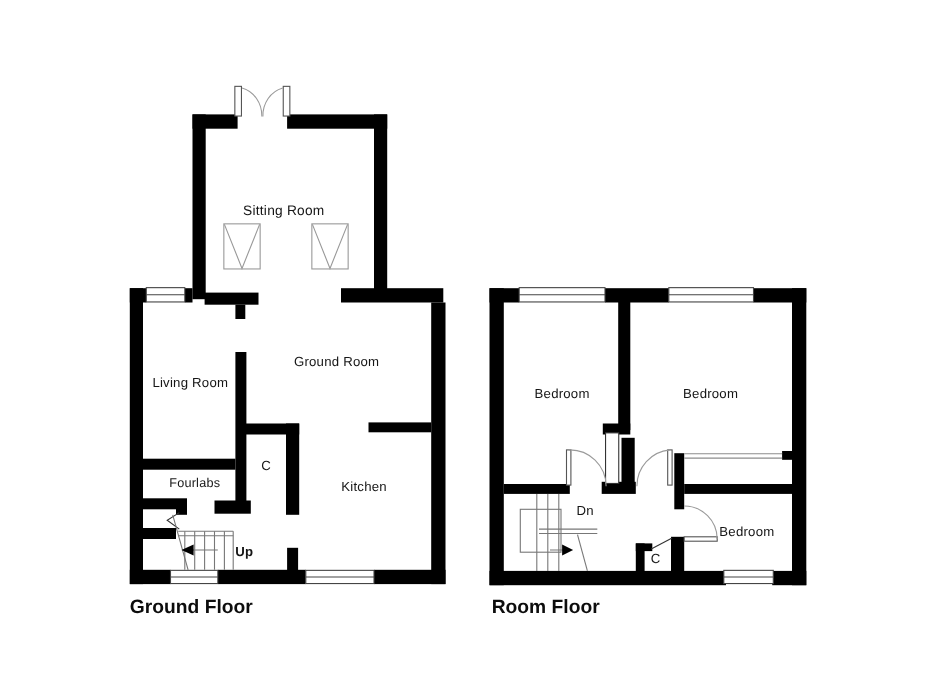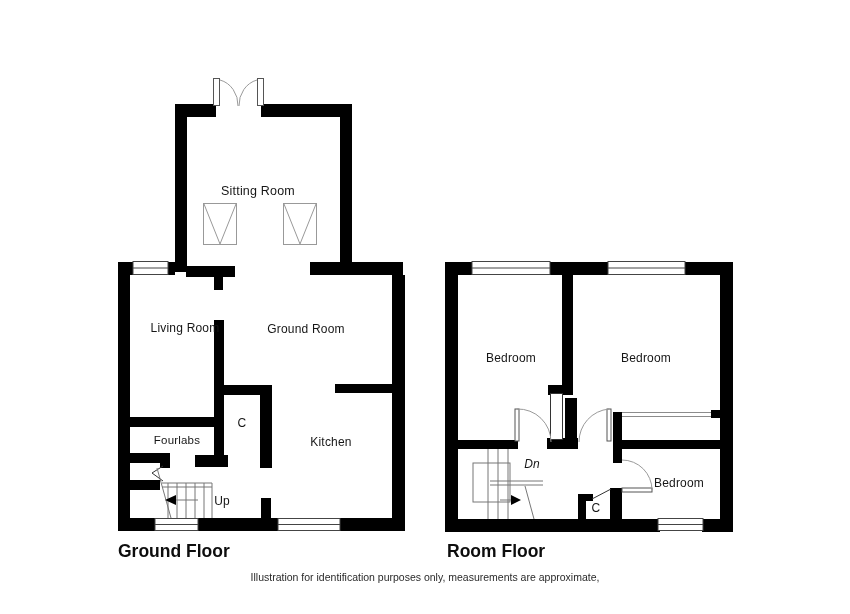--- a/index.html
+++ b/index.html
@@ -153,32 +153,31 @@
         <line x1="490" y1="481" x2="543" y2="481"></line>
         <line x1="490" y1="485" x2="543" y2="485"></line>
         <line x1="525" y1="486" x2="534" y2="519"></line>
         <line x1="500" y1="500" x2="512" y2="500"></line>
         <polygon points="521,500 511,495 511,505" fill="#000000" stroke="none"></polygon>
       </g>
     </g>
   </svg>
 
   <div class="room-label" style="left:258px;top:191px;font-size:12.5px;">Sitting Room</div>
-  <div class="room-label" style="left:173px;top:328px;margin-left:12px;">Living Room</div>
+  <div class="room-label" style="left:173px;top:348px;">Living Room</div>
   <div class="room-label" style="left:306px;top:329px;">Ground Room</div>
   <div class="room-label" style="left:177px;top:440px;font-size:11.5px;">Fourlabs</div>
   <div class="room-label" style="left:242px;top:423px;">C</div>
   <div class="room-label" style="left:331px;top:442px;">Kitchen</div>
-  <div class="room-label" style="left:222px;top:501px;">Up</div>
+  <div class="room-label" style="left:222px;top:501px;font-weight:bold;">Up</div>
 
   <div class="room-label" style="left:511px;top:358px;">Bedroom</div>
   <div class="room-label" style="left:646px;top:358px;">Bedroom</div>
   <div class="room-label" style="left:679px;top:483px;">Bedroom</div>
-  <div class="room-label" style="left:532px;top:464px;font-style:italic;">Dn</div>
+  <div class="room-label" style="left:532px;top:464px;">Dn</div>
   <div class="room-label" style="left:596px;top:508px;">C</div>
 
   <div class="floor-title" style="left:118px;top:541px;">Ground Floor</div>
   <div class="floor-title" style="left:447px;top:541px;">Room Floor</div>
 
   <div class="disclaimer">
-    <div>Illustration for identification purposes only, measurements are approximate,</div>
   </div>
 </div>
 
 </body></html>

